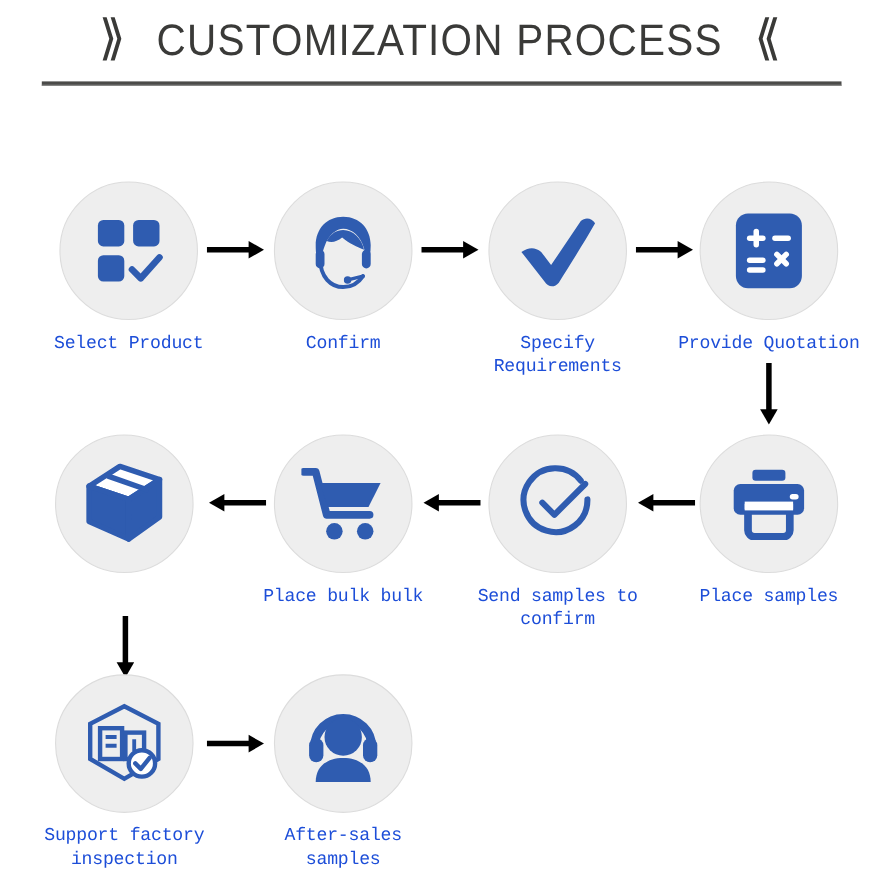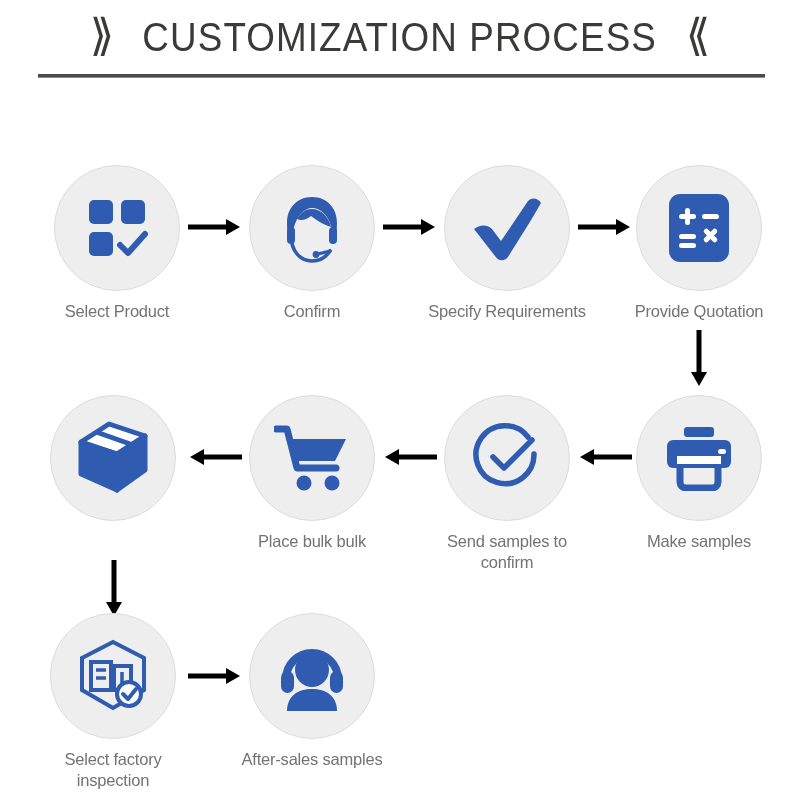--- a/index.html
+++ b/index.html
@@ -81,23 +81,23 @@
     border: 1px solid #dcdcdc;
     box-sizing: border-box;
     display: flex;
     align-items: center;
     justify-content: center;
   }
   .circle svg { display: block; }
   .node-label {
     margin-top: 10px;
     font-size: 16.5px;
-    color: #737373;
+    color: #1d4ed8;
     line-height: 21px;
-    font-family: Liberation Sans, sans-serif;
+    font-family: Liberation Mono, monospace;
     letter-spacing: -0.2px;
     white-space: pre-line;
   }
 
   
   .arrow-h, .arrow-v {
     position: absolute;
   }
   .arrow-h svg, .arrow-v svg { display: block; }
 </style>
@@ -218,21 +218,21 @@
       <svg width="72" height="66" viewBox="0 0 72 66">
         <rect x="21" y="2" width="30" height="10" rx="3" fill="#2f5cb0"></rect>
         <rect x="4" y="15" width="64" height="28" rx="6" fill="#2f5cb0"></rect>
         <rect x="55" y="24" width="8" height="5" rx="2.5" fill="#ffffff"></rect>
         <rect x="17" y="33" width="38" height="30" rx="6" fill="none" stroke="#2f5cb0" stroke-width="7"></rect>
         <rect x="14" y="31" width="44" height="8" fill="#ffffff"></rect>
         <rect x="14" y="33" width="44" height="5" fill="#ffffff"></rect>
       </svg>
     </span>
   </div>
-  <div class="node-label">Make samples</div>
+  <div class="node-label">Place samples</div>
 </div>
 
 <div class="arrow-h" style="left:578px; top:446px;">
   <svg width="54" height="22" viewBox="0 0 54 22">
     <line x1="14" y1="11" x2="54" y2="11" stroke="#000" stroke-width="5"></line>
     <path d="M16 3 L2 11 L16 19 Z" fill="#000"></path>
   </svg>
 </div>
 
 <div class="node" style="left:422px; top:395px;">
@@ -310,21 +310,21 @@
         <line x1="22" y1="32" x2="32" y2="32" stroke="#2f5cb0" stroke-width="3.5"></line>
         <line x1="22" y1="40" x2="32" y2="40" stroke="#2f5cb0" stroke-width="3.5"></line>
         <rect x="40" y="28" width="17" height="24" fill="none" stroke="#2f5cb0" stroke-width="4"></rect>
         <line x1="48" y1="34" x2="48" y2="45" stroke="#2f5cb0" stroke-width="3.5"></line>
 
         <circle cx="55" cy="56" r="12" fill="#ffffff" stroke="#2f5cb0" stroke-width="4"></circle>
         <path d="M49 56 L54 61 L62 51" fill="none" stroke="#2f5cb0" stroke-width="4" stroke-linecap="round" stroke-linejoin="round"></path>
       </svg>
     </span>
   </div>
-  <div class="node-label">Select factory
+  <div class="node-label">Support factory
 inspection</div>
 </div>
 
 <div class="arrow-h" style="left:188px; top:665px;">
   <svg width="54" height="22" viewBox="0 0 54 22">
     <line x1="0" y1="11" x2="40" y2="11" stroke="#000" stroke-width="5"></line>
     <path d="M38 3 L52 11 L38 19 Z" fill="#000"></path>
   </svg>
 </div>
 

